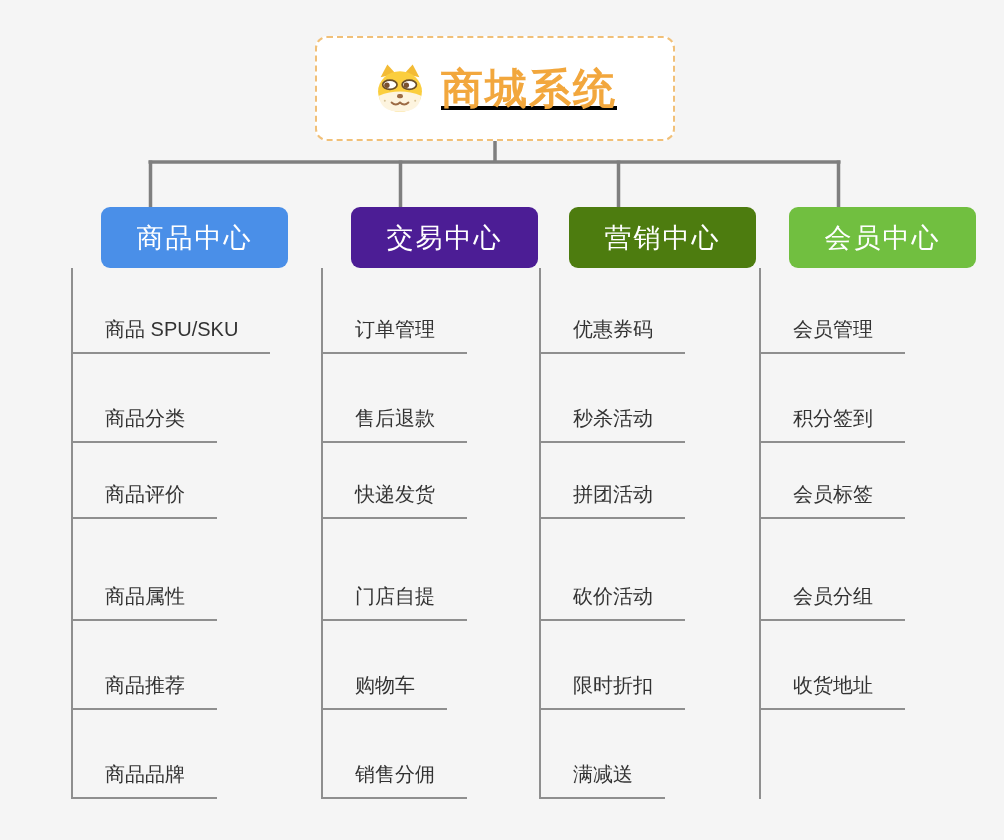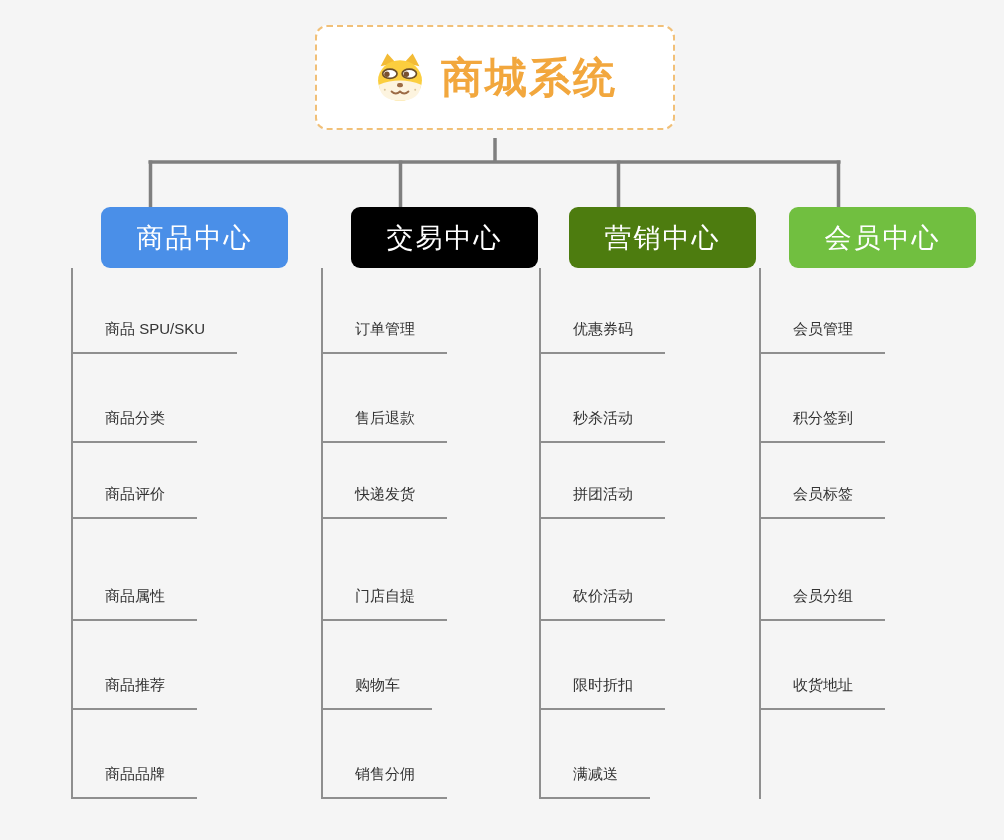--- a/index.html
+++ b/index.html
@@ -5,26 +5,26 @@
   html,body{margin:0;padding:0;}
   .canvas{
     position:relative;
     width:1004px;height:840px;
     background:#f5f5f5;
     font-family:"Liberation Sans","DejaVu Sans",sans-serif;
     overflow:hidden;
   }
   
   .root-node{
-    position:absolute;left:315px;top:25px;width:360px;height:105px;
+    position:absolute;left:315px;top:36px;width:360px;height:105px;
     box-sizing:border-box;
     background:#ffffff;
     border:2px dashed #f1c078;
     border-radius:12px;
-    display:flex;align-items:center;justify-content:center;gap:14px;
+    display:flex;align-items:center;justify-content:center;gap:14px;text-decoration:underline;
   }
   .root-title{
     font-size:42px;font-weight:bold;color:#f2a73d;letter-spacing:2px;
     line-height:1;
   }
   .dog-icon{width:54px;height:56px;display:block;}
   
   .connectors{position:absolute;left:0;top:0;width:1004px;height:840px;pointer-events:none;}
   .connectors line{stroke:#7f7f7f;stroke-width:3.5;}
   
@@ -41,21 +41,21 @@
   }
   .branch-line{
     position:absolute;left:14px;top:61px;width:2px;height:531px;
     background:#8f8f8f;
   }
   .branch-children{position:absolute;left:0;top:0;width:262px;height:600px;}
   .child-topic{
     position:absolute;left:14px;
     padding:0 32px 8px 34px;
     border-bottom:2px solid #8f8f8f;
-    font-size:15px;line-height:30px;color:#333333;
+    font-size:20px;line-height:30px;color:#333333;
     white-space:nowrap;
   }
   .branch-children .child-topic:nth-child(1){top:107px;}
   .branch-children .child-topic:nth-child(2){top:196px;}
   .branch-children .child-topic:nth-child(3){top:272px;}
   .branch-children .child-topic:nth-child(4){top:374px;}
   .branch-children .child-topic:nth-child(5){top:463px;}
   .branch-children .child-topic:nth-child(6){top:552px;}
 </style>
 </head>
@@ -98,21 +98,21 @@
       <div class="child-topic">商品分类</div>
       <div class="child-topic">商品评价</div>
       <div class="child-topic">商品属性</div>
       <div class="child-topic">商品推荐</div>
       <div class="child-topic">商品品牌</div>
     </div>
   </div>
 
   <div class="branch-col col-1">
     <div class="branch-line"></div>
-    <div class="branch-node" style="background-color: #000000;">交易中心</div>
+    <div class="branch-node" style="background-color: #4c1d95;">交易中心</div>
     <div class="branch-children">
       <div class="child-topic">订单管理</div>
       <div class="child-topic">售后退款</div>
       <div class="child-topic">快递发货</div>
       <div class="child-topic">门店自提</div>
       <div class="child-topic">购物车</div>
       <div class="child-topic">销售分佣</div>
     </div>
   </div>
 

